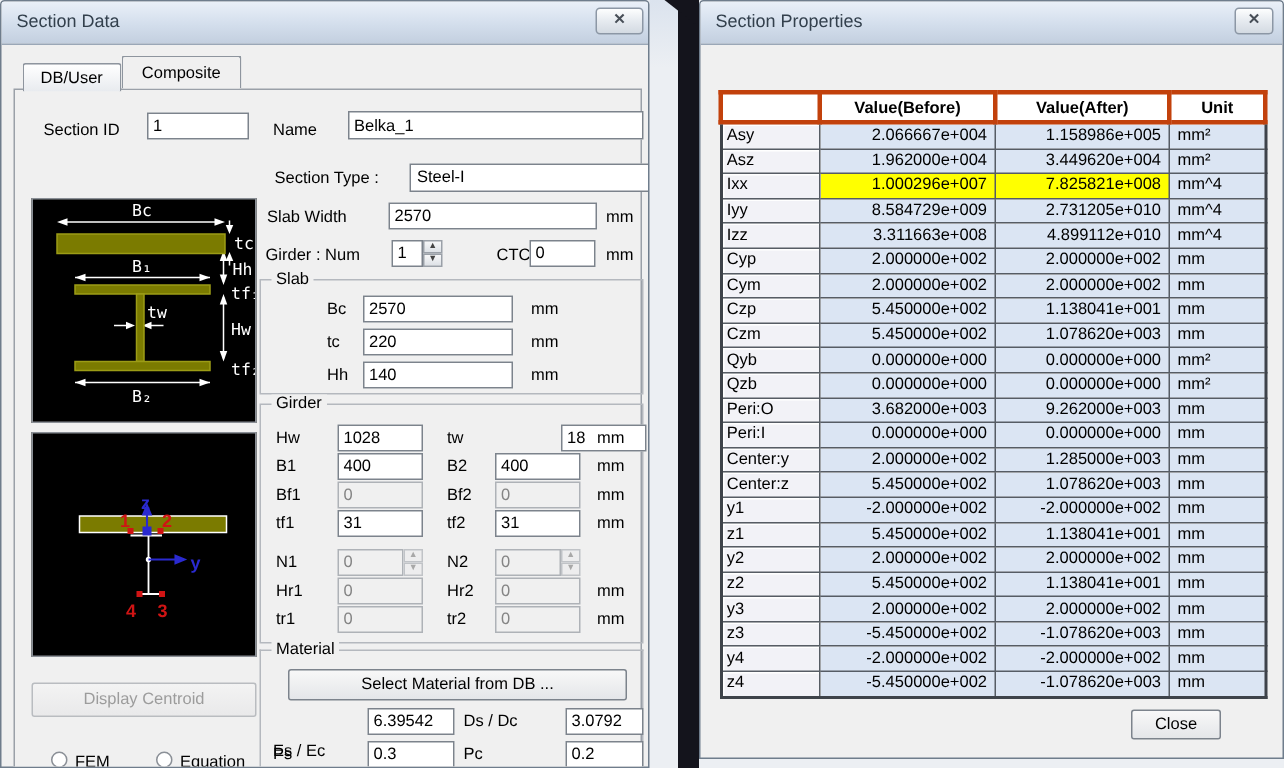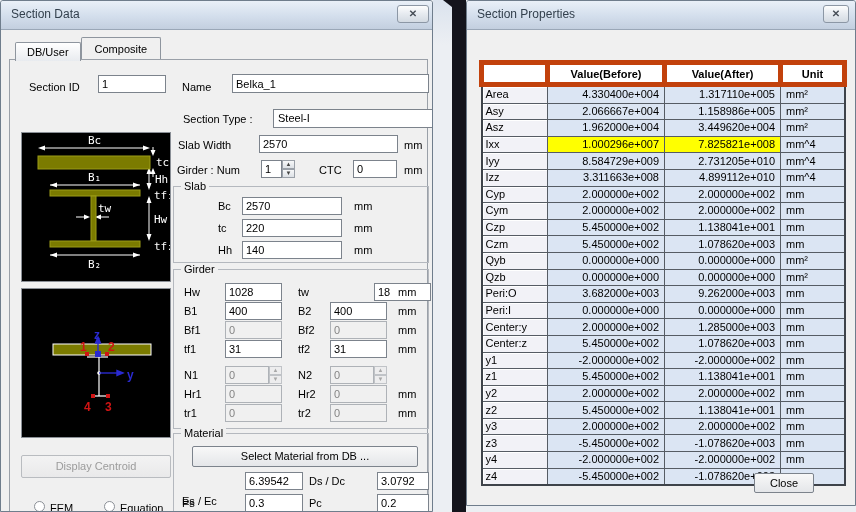--- a/index.html
+++ b/index.html
@@ -44,21 +44,21 @@
   
   .tabstrip{position:absolute;left:14px;top:36px;height:23px;}
   .tab{display:inline-block;vertical-align:bottom;padding:3px 11px 3px;border:1px solid #8e959e;border-bottom:none;
     background:linear-gradient(#ffffff,#e8ebef);font-size:11px;color:#000;position:relative;top:2px;border-radius:2px 2px 0 0;text-align:center;}
   .tab.active{background:#f0f0f0;top:0;padding:5px 13px 4px;z-index:3;}
   .tabpanel{position:absolute;left:8px;top:58px;width:417px;height:470px;border:1px solid #9aa0a8;background:#f0f0f0;}
 
   
   .ptable{position:absolute;left:12px;top:59px;border-collapse:collapse;table-layout:fixed;
     font-family:"Liberation Sans",sans-serif;font-size:11px;border:2px solid #3e434a;}
-  .ptable th{background:#fff;font-weight:bold;color:#000;border:5px solid #c2410c;height:17px;padding:0 1px;}
+  .ptable th{background:#fff;font-weight:bold;color:#000;border:3px solid #c2410c;height:17px;padding:0 1px;}
   .ptable td{border:1px solid #565c64;height:15.6px;line-height:13px;padding:0 5px;overflow:hidden;white-space:nowrap;}
   .ptable td.rowlbl{background:#f2f2f7;box-shadow:inset 1px 1px 0 #ffffff;padding:0 3px;}
   .ptable td.val{background:#dbe5f3;text-align:right;}
   .ptable td.unit{background:#dbe5f3;text-align:left;}
   .ptable td.hl{background:#ffff00;}
 
   
   .gap{position:absolute;left:433px;top:0;width:33px;height:512px;background:linear-gradient(#dbe3ee,#eceff3 45px);}
   .darkstrip{position:absolute;left:452px;top:0;width:14px;height:512px;background:#14141c;}
   .wedge{position:absolute;left:443px;top:0;width:0;height:0;border-top:18px solid #14141c;border-left:23px solid transparent;}
@@ -185,21 +185,21 @@
     <span class="lbl" style="left:403px;top:138px;">mm</span>
 
     <span class="lbl" style="left:176px;top:163px;">Girder : Num</span>
     <div class="spinbox" style="left:260px;top:159px;width:34px;height:18px;">
       <input class="inp" style="width: 21px;" readonly="" value="1">
       <div class="spin" style="left:21px;">
         <div class="sb up">▲</div>
         <div class="sb dn">▼</div>
       </div>
     </div>
-    <span class="lbl" style="left:318px;top:163px;">CTC</span>
+    <span class="lbl" style="left:330px;top:163px;">CTC</span>
     <input class="inp" style="left: 352px; top: 159px; width: 44px;" readonly="" value="0">
     <span class="lbl" style="left:403px;top:163px;">mm</span>
 
     <div class="grp" style="left:172px;top:185px;width:256px;height:77px;">
       <span class="gtitle">Slab</span>
       <div>
           <span class="lbl" style="left: 44px; top: 13px;">Bc</span>
           <input class="inp" readonly="" value="2570" style="left: 68px; top: 10px; width: 100px;">
           <span class="lbl" style="left: 180px; top: 13px;">mm</span>
           <span class="lbl" style="left: 44px; top: 35px;">tc</span>
@@ -304,26 +304,20 @@
       <thead>
           <tr>
             <th></th>
             <th>Value(Before)</th>
             <th>Value(After)</th>
             <th>Unit</th>
           </tr>
         </thead>
       <tbody>
           <tr>
-            <td class="rowlbl">Area</td>
-            <td class="val">4.330400e+004</td>
-            <td class="val">1.317110e+005</td>
-            <td class="unit">mm²</td>
-          </tr>
-          <tr>
             <td class="rowlbl">Asy</td>
             <td class="val">2.066667e+004</td>
             <td class="val">1.158986e+005</td>
             <td class="unit">mm²</td>
           </tr>
           <tr>
             <td class="rowlbl">Asz</td>
             <td class="val">1.962000e+004</td>
             <td class="val">3.449620e+004</td>
             <td class="unit">mm²</td>

